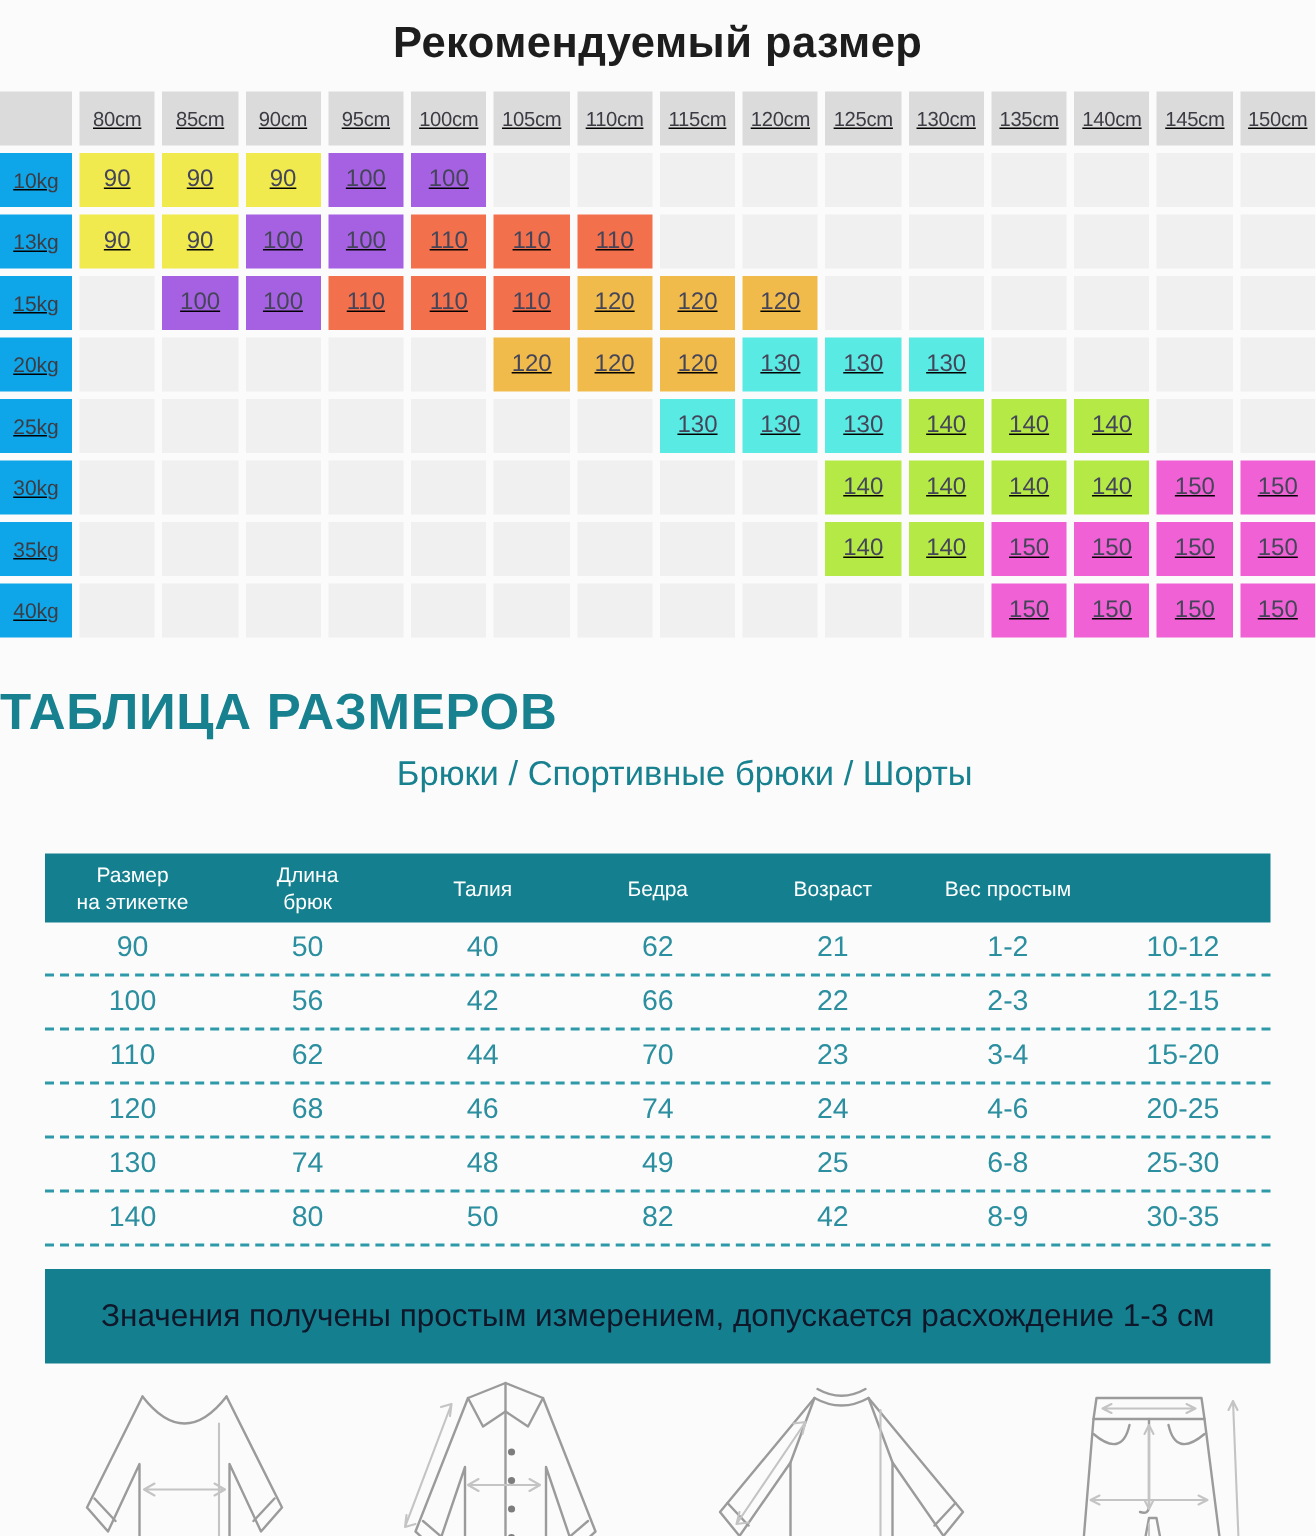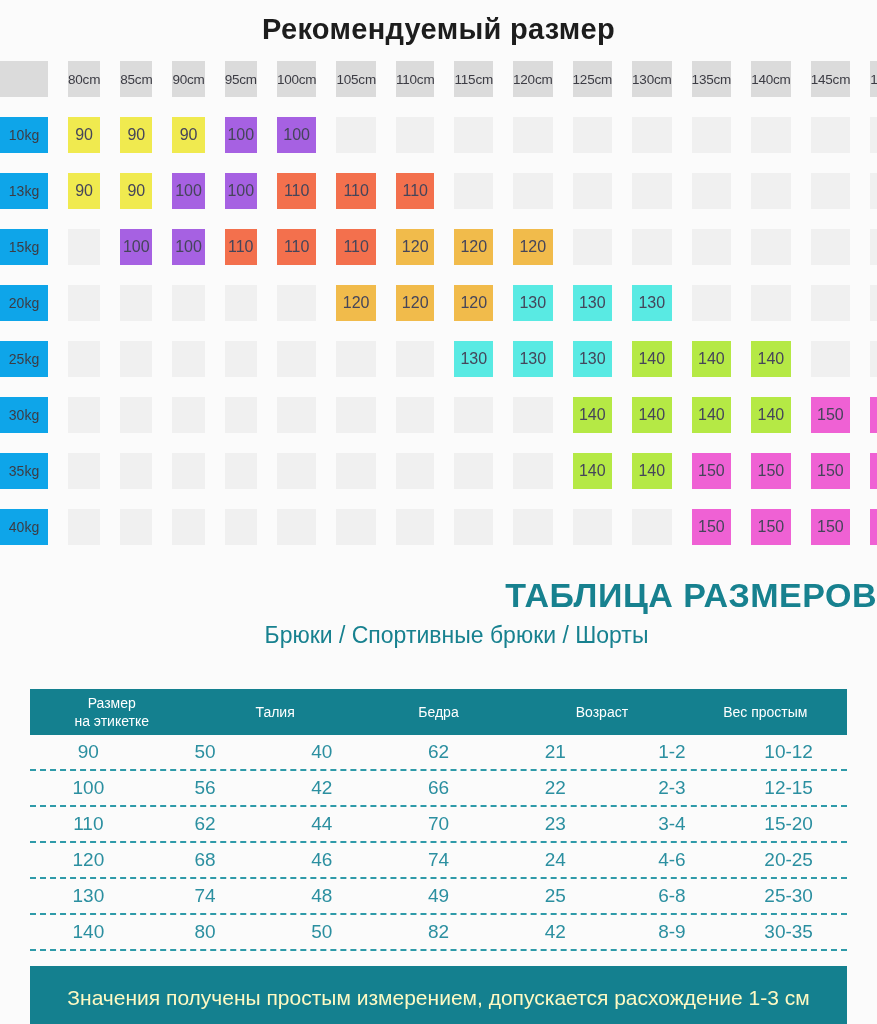--- a/index.html
+++ b/index.html
@@ -2,37 +2,37 @@
 <html><head>
 <meta charset="utf-8">
 <style>
   * { box-sizing: border-box; margin: 0; padding: 0; }
   html,body { background:#ffffff; }
   body { font-family: "Liberation Sans", "DejaVu Sans", sans-serif; }
   .page { width:877px; height:1024px; background:#fbfbfb; overflow:hidden; margin:0 auto; }
 
   
   .rec-title { padding:13px 0 15px; text-align:center; font-size:29px; font-weight:800; color:#1d1d1d; letter-spacing:.3px; }
-  .matrix { display:grid; grid-template-columns:48px repeat(15, 1fr); gap:20px; width:877px; }
+  .matrix { display:grid; grid-template-columns:48px repeat(15, 1fr); gap:5px; width:877px;text-decoration:underline; }
   .mcell { height:36px; display:flex; align-items:center; justify-content:center; background:#f0f0f0; font-size:16px; color:#45455a; }
   .mcell.mhead { background:#dbdbdb; font-size:13.5px; color:#3c3c44; letter-spacing:-.2px; }
   .mcell.mlabel { background:#0ea5e9; font-size:14px; color:#3c3c44; }
 
   
-  .size-title { margin-top:31px; text-align:right; color:#17818f; font-size:34px; font-weight:800; letter-spacing:.5px; }
+  .size-title { margin-top:31px; text-align:left; color:#17818f; font-size:34px; font-weight:800; letter-spacing:.5px; }
   .size-subtitle { margin-top:7px; text-align:center; color:#17818f; font-size:23px;padding-left:36px; }
   .stable { width:817px; margin:13px auto 0; }
-  .sthead { display:grid; grid-template-columns:repeat(5,1fr); background:#14808f; min-height:44px; align-items:center; padding:5px 0;margin-top:40px; }
+  .sthead { display:grid; grid-template-columns:repeat(7,1fr); background:#14808f; min-height:44px; align-items:center; padding:5px 0;margin-top:40px; }
   .sth { color:#ffffff; font-size:14px; text-align:center; white-space:pre-line; line-height:1.3; }
   .strow { display:grid; grid-template-columns:repeat(7,1fr); height:36px; align-items:center; border-bottom:2px dashed #2e9aa9; }
   .std { text-align:center; color:#2b8fa0; font-size:19px; }
 
   
   .banner { width:817px; min-height:63px; margin:15px auto 0; background:#14808f; display:flex; align-items:center; justify-content:center; padding:0 14px; }
-  .banner span { color:#fef9c3; font-size:21px; }
+  .banner span { color:#0f172a; font-size:21px; }
 
   
   .garments { width:810px; margin:8px auto 0; display:flex; align-items:center; justify-content:space-between; height:148px; }
   .garments svg { display:block; }
   .sketch { stroke:#9b9b9b; stroke-width:1.6; fill:none; stroke-linejoin:round; stroke-linecap:round; }
   .arrow { stroke:#c4c4c4; stroke-width:1.4; fill:none; stroke-linecap:round; }
   .btn-dot { fill:#7d7d7d; stroke:none; }
 </style>
 </head>
 <body>
@@ -189,20 +189,22 @@
       </div>
   </div>
 
   <div>
     <div class="size-title">ТАБЛИЦА РАЗМЕРОВ</div>
     <div class="size-subtitle">Брюки / Спортивные брюки / Шорты</div>
     <div class="stable">
       <div class="sthead" id="sthead">
           <div class="sth">Размер
 на этикетке</div>
+          <div class="sth">Длина
+брюк</div>
           <div class="sth">Талия</div>
           <div class="sth">Бедра</div>
           <div class="sth">Возраст</div>
           <div class="sth">Вес простым</div>
         </div>
       <div id="stbody">
           <div class="strow">
             <div class="std">90</div>
             <div class="std">50</div>
             <div class="std">40</div>

